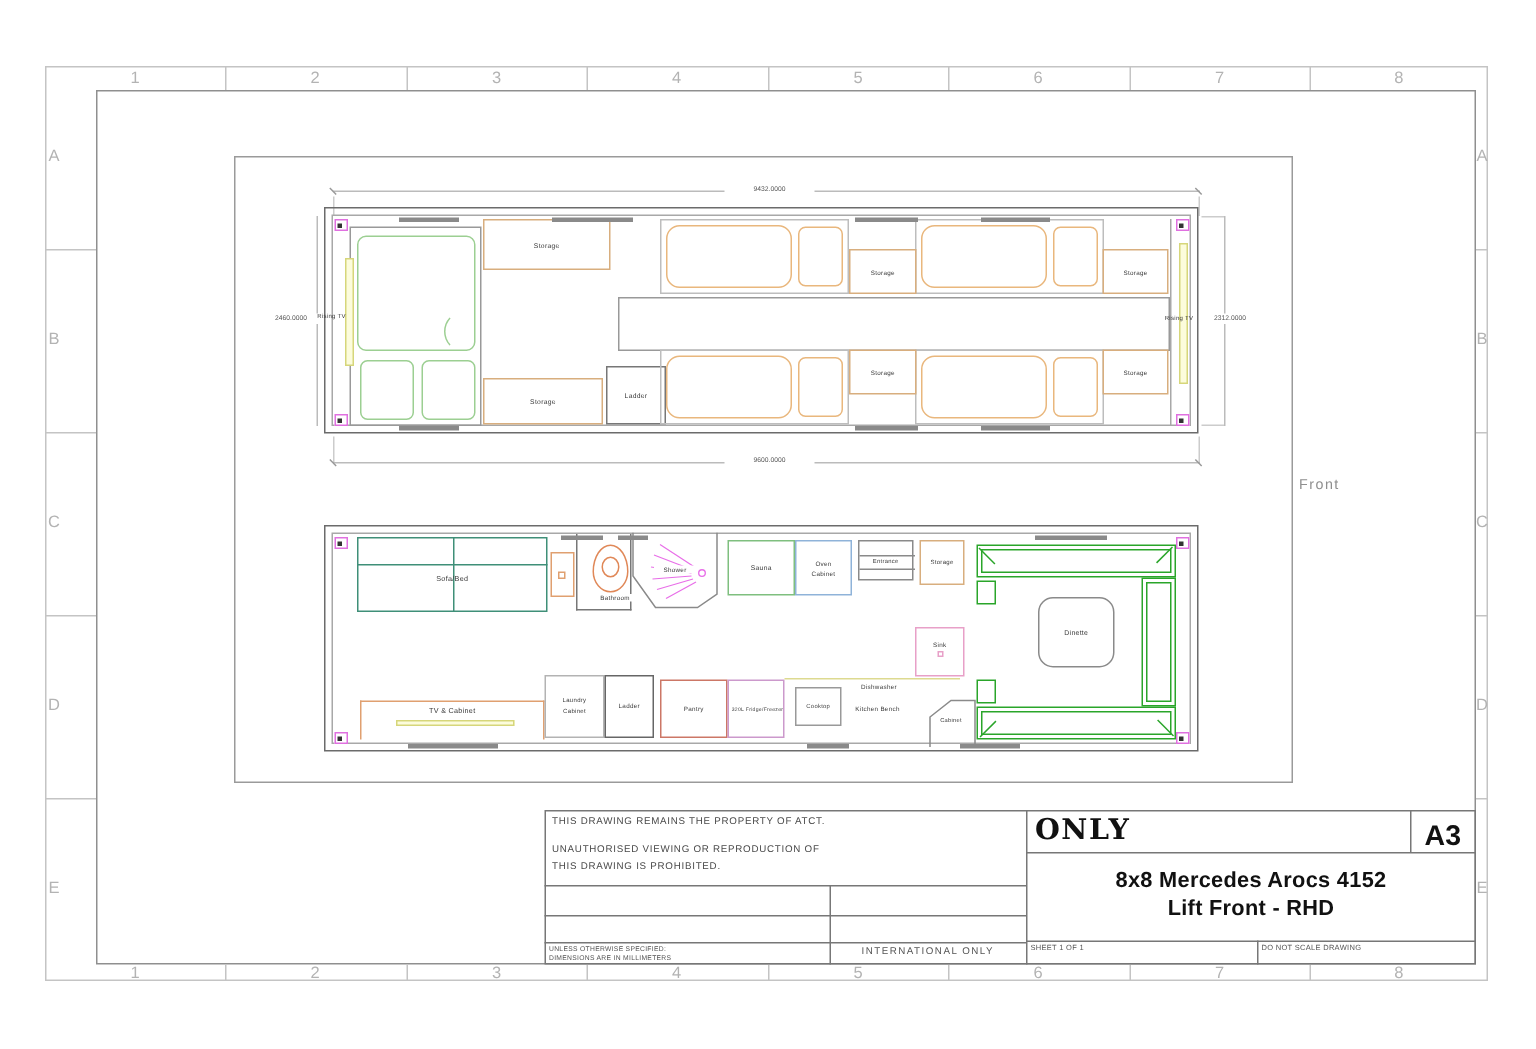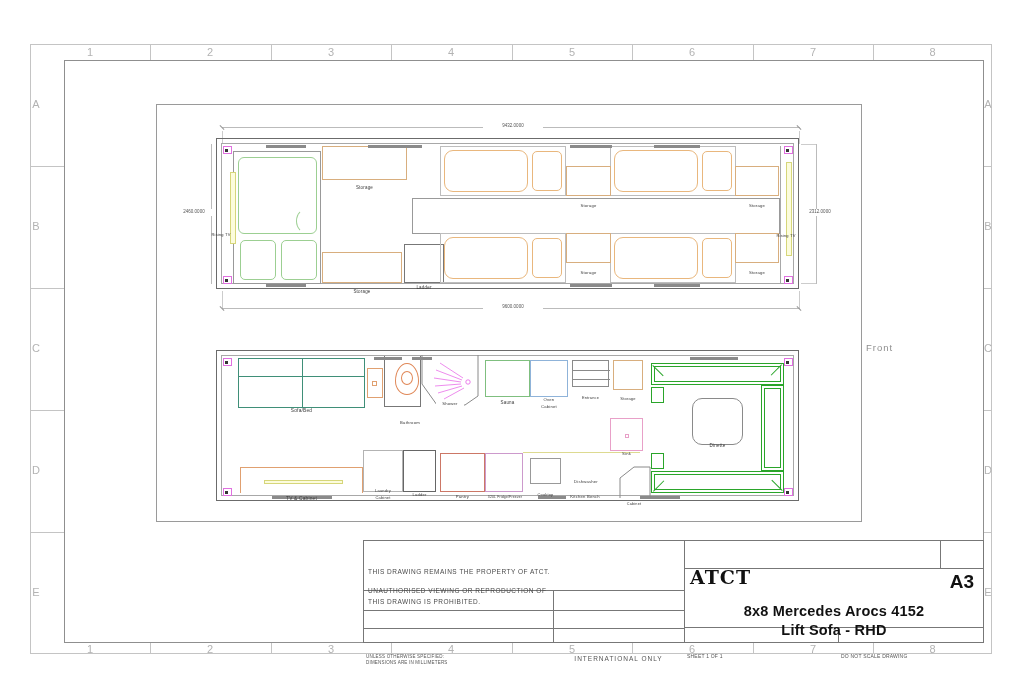--- a/index.html
+++ b/index.html
@@ -2,21 +2,21 @@
 <html style="--wall: #6b6b6b; --wall_inner: #a8a8a8; --bed_orange: #e9b77d; --master_green: #9ccf92; --sofa_teal: #3f8f78; --dinette_green: #2aa52a; --tan: #d8ae7e; --magenta: #e86ee8; --pink: #e8a0c8; --corner_magenta: #e070e0; --yellow_border: #d6d67a; --yellow_fill: #fcfcdc; --blue: #8fb3d9; --sauna_green: #7fbf7f; --red: #cc7766; --violet: #cc99cc; --toilet_orange: #e08858; --basin_orange: #e0a070; --bench_yellow: #ddda90;"><head>
 <meta charset="utf-8">
 <style>
   html,body{margin:0;padding:0;background:#fff;}
   .page{position:relative;width:1024px;height:699px;background:#fff;overflow:hidden;
         font-family:"Liberation Sans",sans-serif;}
   .abs{position:absolute;box-sizing:border-box;}
   .bx{position:absolute;box-sizing:border-box;border:1px solid #999;background:transparent;}
   .ln{position:absolute;background:#999;}
   .lbl{position:absolute;font-family:"Liberation Sans",sans-serif;color:#3a3a3a;
-       text-align:center;line-height:1.2;letter-spacing:.2px;z-index:6;margin-top:24px;}
+       text-align:center;line-height:1.2;letter-spacing:.2px;z-index:6;}
   .dimtxt{position:absolute;font-family:"Liberation Sans",sans-serif;font-size:4.5px;
           color:#555;background:#fff;text-align:center;line-height:1;padding:1px 2px;z-index:5;}
   .gridlab{position:absolute;font-size:11px;color:#b3b3b3;text-align:center;line-height:1;}
   .corner{position:absolute;box-sizing:border-box;border:1px solid var(--corner_magenta);background:#fff;z-index:4;}
   .corner:after{content:"";position:absolute;left:1px;top:1.5px;width:3px;height:3.5px;background:#333;}
   .win{position:absolute;height:3px;background:#8a8a8a;z-index:3;}
   .bench{position:absolute;box-sizing:border-box;border:1px solid var(--dinette_green);}
   .bench>i{position:absolute;inset:2px;border:1px solid var(--dinette_green);display:block;}
   .diag{position:absolute;height:1px;background:var(--dinette_green);transform-origin:0 0;}
   .tick{position:absolute;width:6px;height:1px;background:#999;transform:rotate(45deg);z-index:5;}
@@ -314,21 +314,21 @@
     <div class="ln" style="left:838px;top:627px;width:1px;height:16px;background:#777;"></div>
 
     <div class="lbl" style="left:368px;top:544px;width:300px;text-align:left;font-size:6.5px;color:#4a4a4a;letter-spacing:.5px;">THIS DRAWING REMAINS THE PROPERTY OF ATCT.</div>
     <div class="lbl" style="left:368px;top:563px;width:300px;text-align:left;font-size:6.5px;color:#4a4a4a;letter-spacing:.5px;">UNAUTHORISED VIEWING OR REPRODUCTION OF</div>
     <div class="lbl" style="left:368px;top:574px;width:300px;text-align:left;font-size:6.5px;color:#4a4a4a;letter-spacing:.5px;">THIS DRAWING IS PROHIBITED.</div>
 
     <div class="lbl" style="left:366px;top:630px;width:180px;text-align:left;font-size:4.5px;color:#555;">UNLESS OTHERWISE SPECIFIED:</div>
     <div class="lbl" style="left:366px;top:636px;width:180px;text-align:left;font-size:4.5px;color:#555;">DIMENSIONS ARE IN MILLIMETERS</div>
     <div class="lbl" style="left:553px;top:631px;width:131px;font-size:6.5px;color:#555;letter-spacing:1px;">INTERNATIONAL ONLY</div>
 
-    <div class="lbl" style="left:690px;top:542px;width:120px;text-align:left;font-family:'DejaVu Serif',serif;font-weight:bold;font-size:19px;color:#111;letter-spacing:1px;">ATCT</div>
+    <div class="lbl" style="left:690px;top:542px;width:120px;text-align:left;font-family:'DejaVu Serif',serif;font-weight:bold;font-size:19px;color:#111;letter-spacing:1px;">ONLY</div>
     <div class="lbl" style="left:940px;top:547px;width:44px;font-weight:bold;font-size:19px;color:#111;">A3</div>
     <div class="lbl" style="left:684px;top:579px;width:300px;font-weight:bold;font-size:14.5px;color:#111;">8x8 Mercedes Arocs 4152</div>
-    <div class="lbl" style="left:684px;top:598px;width:300px;font-weight:bold;font-size:14.5px;color:#111;">Lift Sofa - RHD</div>
+    <div class="lbl" style="left:684px;top:598px;width:300px;font-weight:bold;font-size:14.5px;color:#111;">Lift Front - RHD</div>
     <div class="lbl" style="left:687px;top:629px;width:80px;text-align:left;font-size:5px;color:#555;">SHEET 1 OF 1</div>
     <div class="lbl" style="left:841px;top:629px;width:110px;text-align:left;font-size:5px;color:#555;">DO NOT SCALE DRAWING</div>
   </div>
 
 </div>
 
 </body></html>

